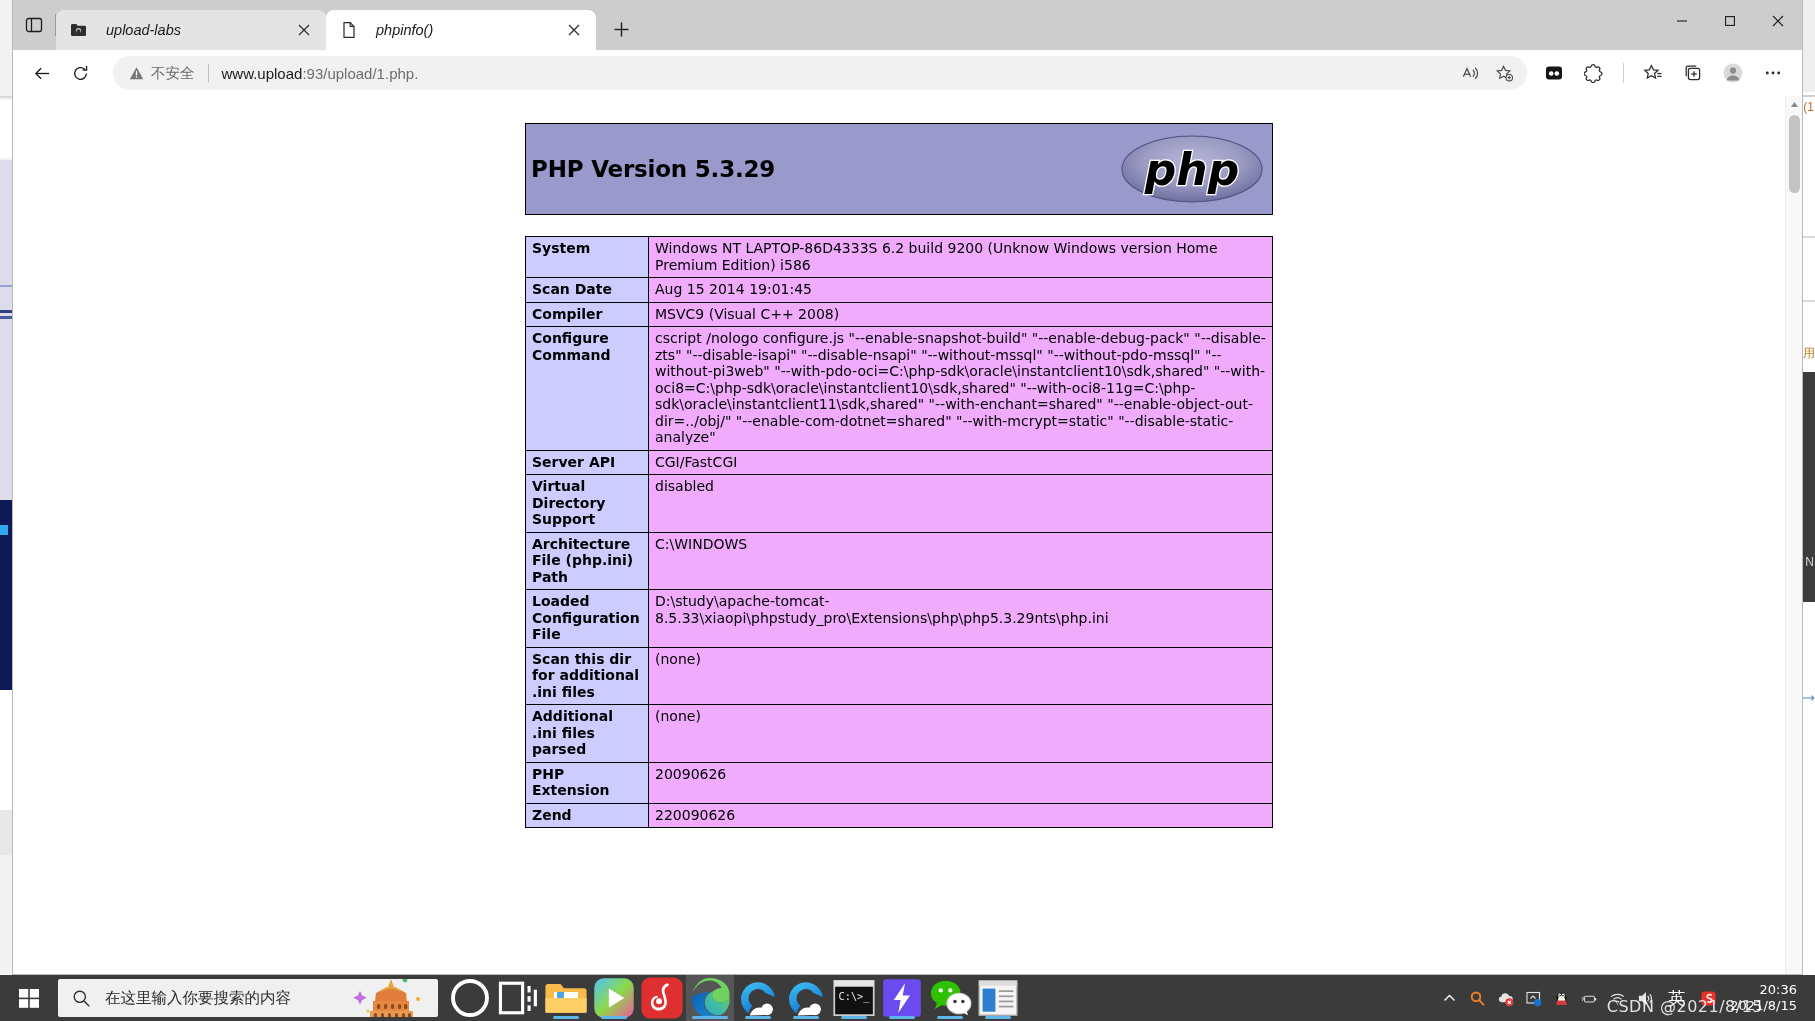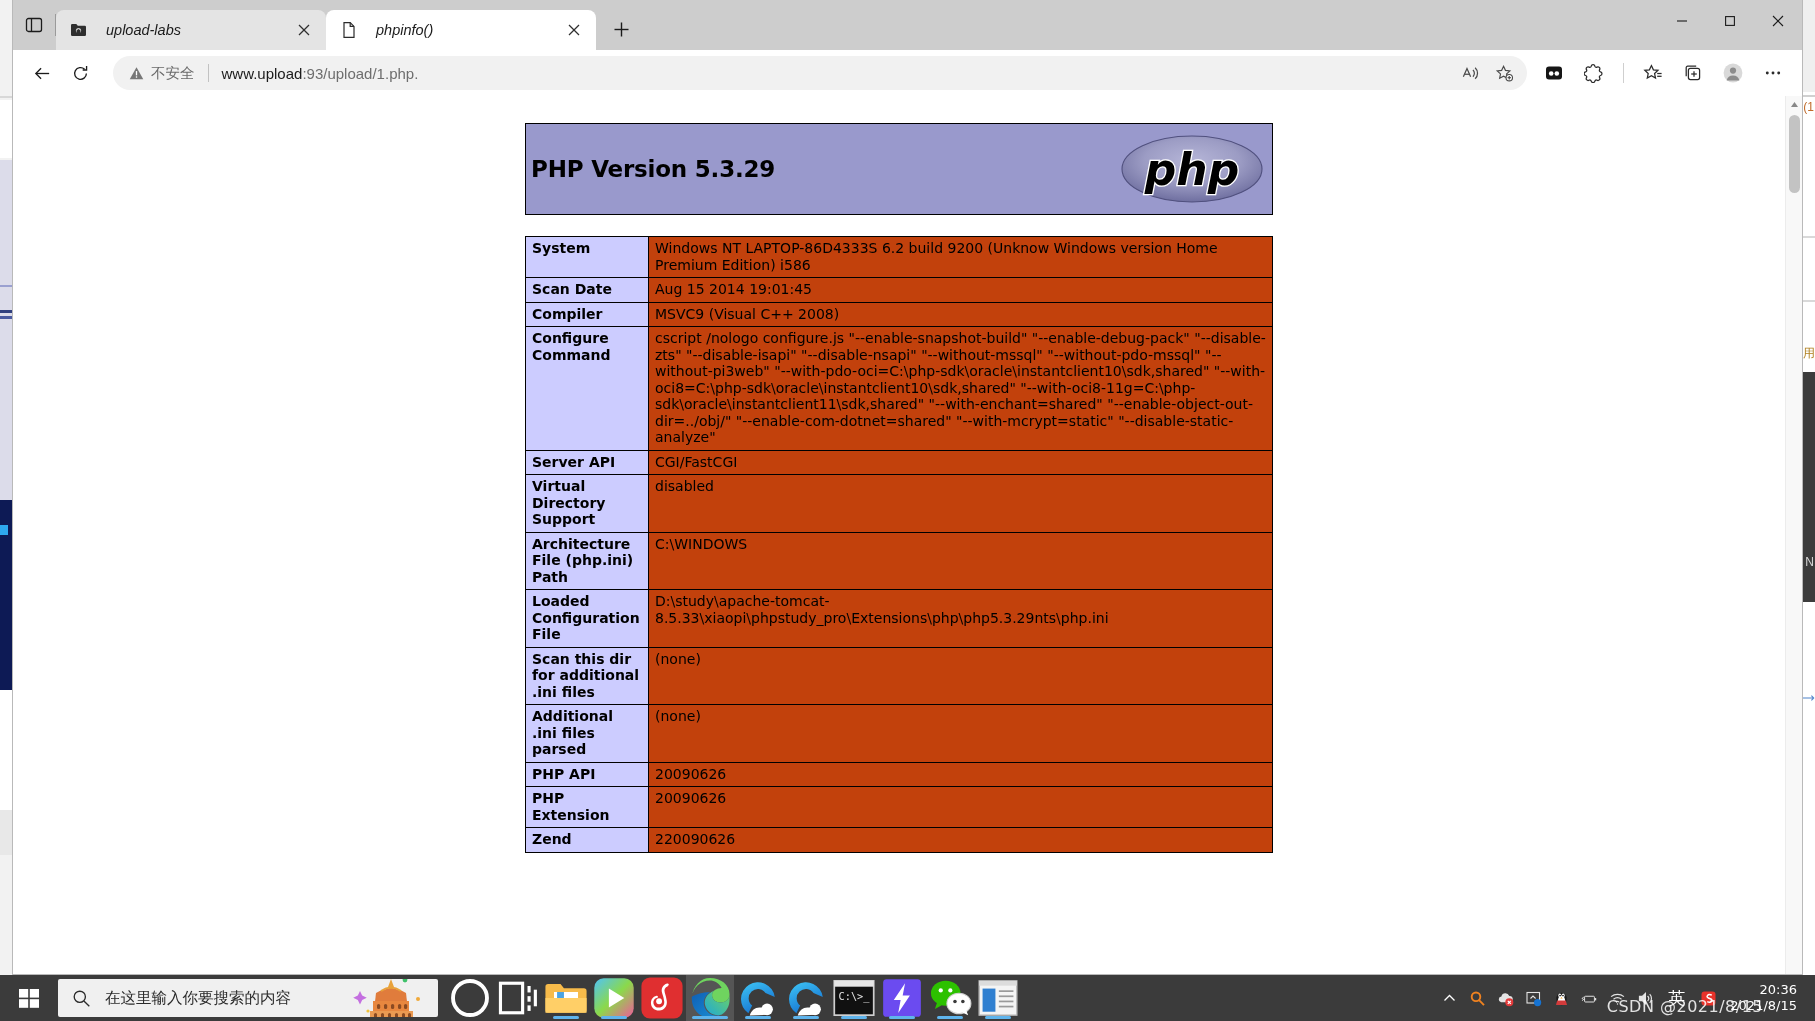--- a/index.html
+++ b/index.html
@@ -171,21 +171,21 @@
     border: 1px solid #000000;
     padding: 3px 6px 4px 6px;
     font-size: 14px; line-height: 1.18;
     vertical-align: top;
     color: #000000;
   }
   td.k {
     background: #ccccff; font-weight: bold; width: 123px;
     white-space: normal;
   }
-  td.v { background: #c2410c; }
+  td.v { background: #f0abfc; }
 
   
   #taskbar {
     position: absolute; left: 0; bottom: 0; width: 1815px; height: 46px;
     background: #3b3b3b; display: flex; align-items: center;
   }
   .start-btn { width: 58px; height: 46px; display:flex;align-items:center;justify-content:center; cursor:pointer; }
   .start-btn svg { width: 21px; height: 21px; }
 
   .tb-search {
@@ -473,24 +473,20 @@
                 <td class="k">Loaded Configuration File</td>
                 <td class="v">D:\study\apache-tomcat-8.5.33\xiaopi\phpstudy_pro\Extensions\php\php5.3.29nts\php.ini</td>
               </tr>
               <tr>
                 <td class="k">Scan this dir for additional .ini files</td>
                 <td class="v">(none)</td>
               </tr>
               <tr>
                 <td class="k">Additional .ini files parsed</td>
                 <td class="v">(none)</td>
-              </tr>
-              <tr>
-                <td class="k">PHP API</td>
-                <td class="v">20090626</td>
               </tr>
               <tr>
                 <td class="k">PHP Extension</td>
                 <td class="v">20090626</td>
               </tr>
               <tr>
                 <td class="k">Zend</td>
                 <td class="v">220090626</td>
               </tr>
             </tbody>

